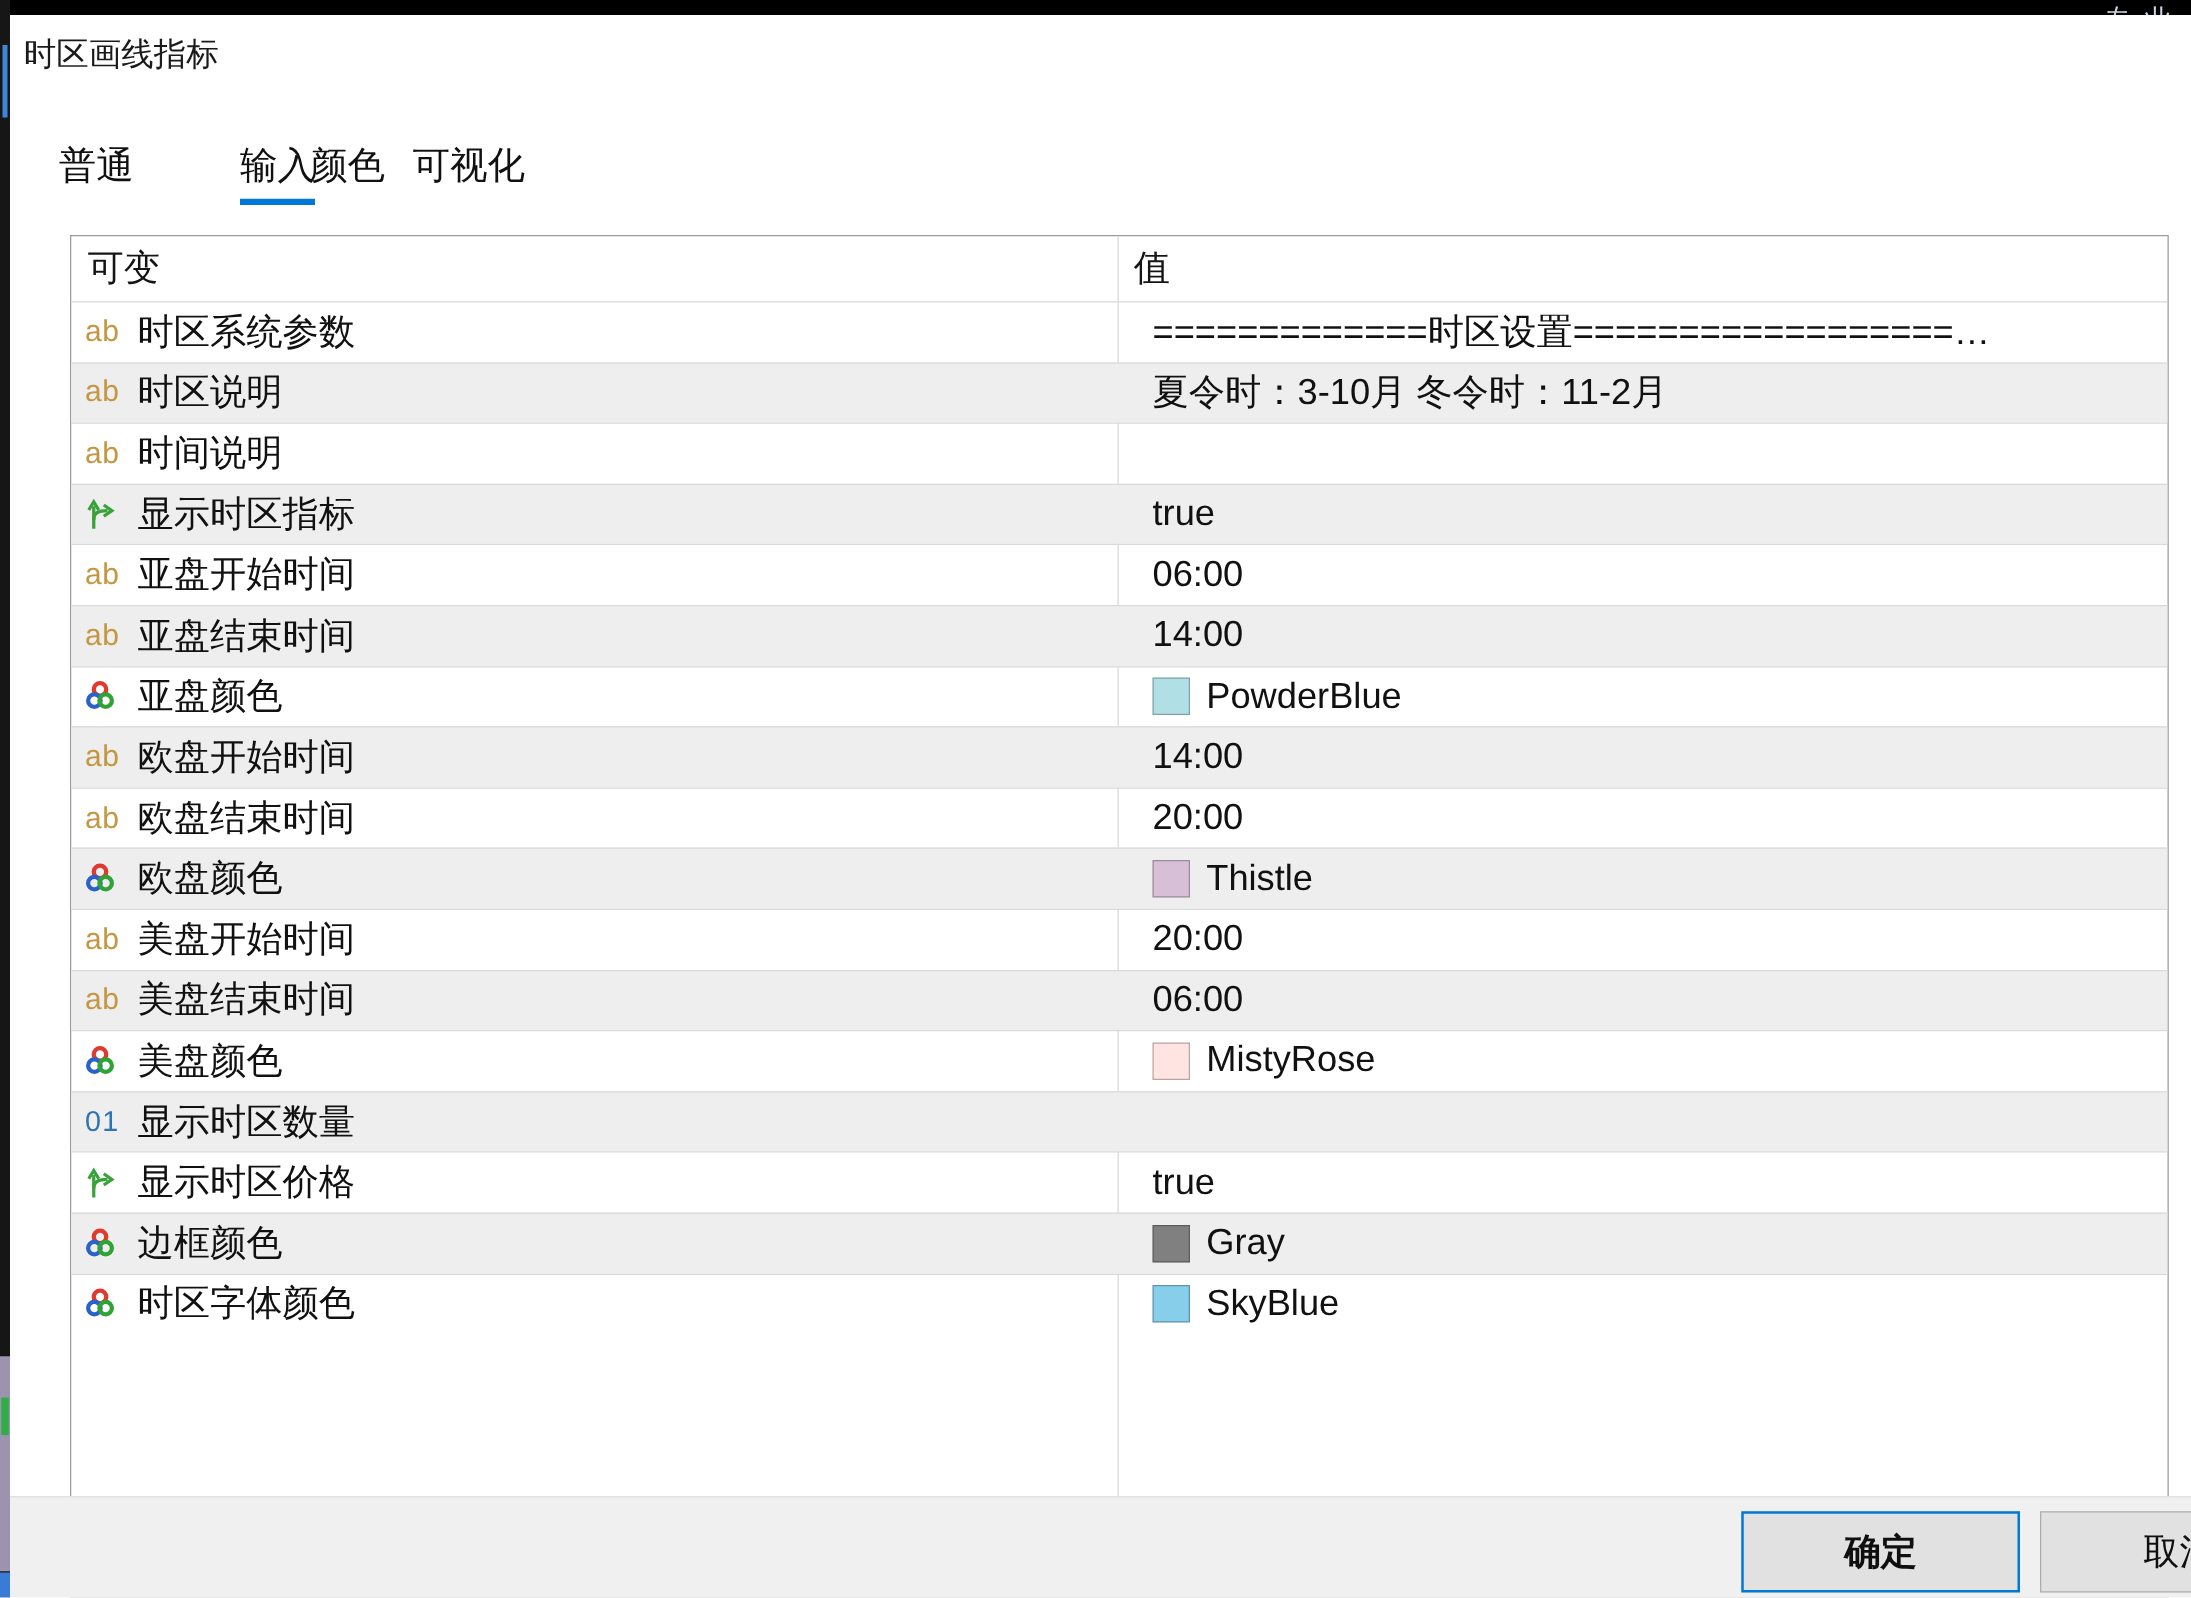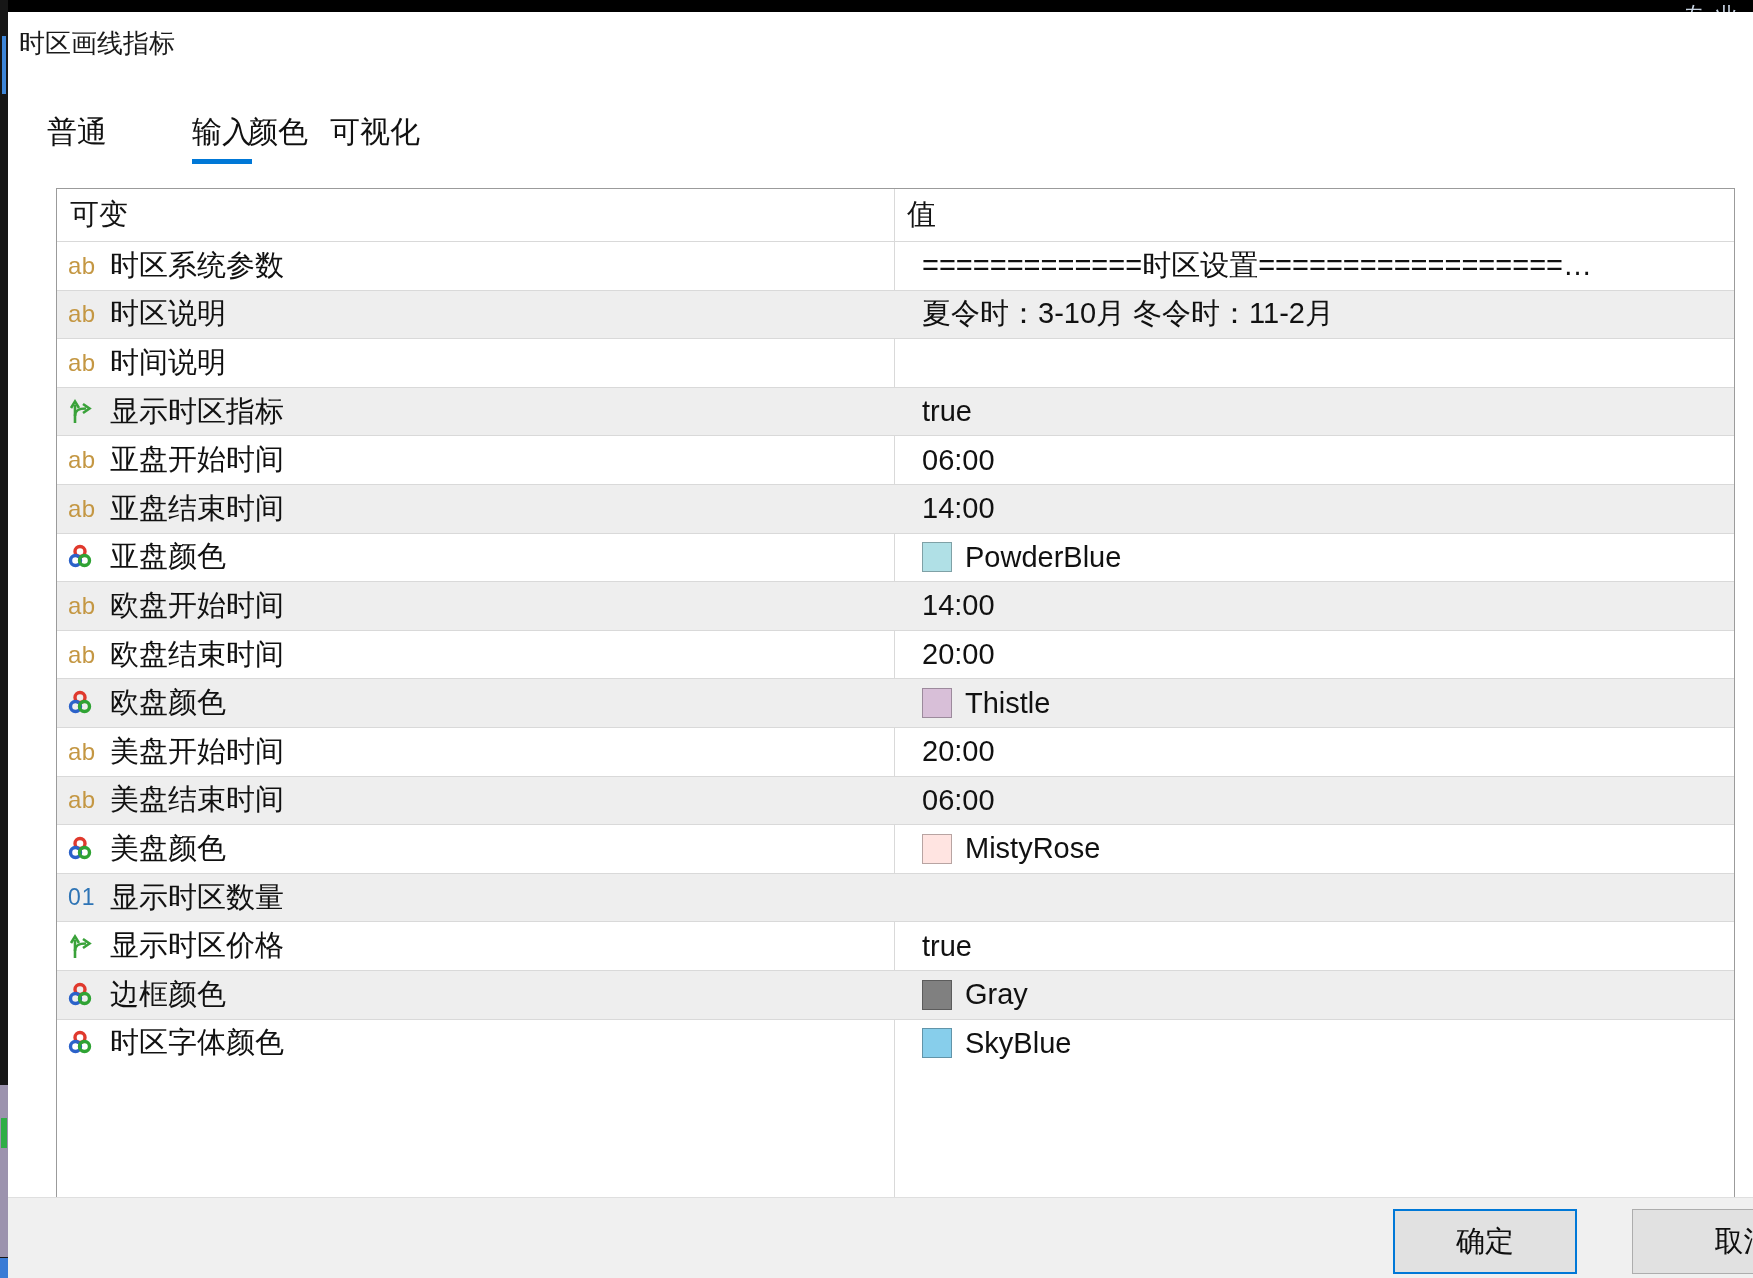--- a/index.html
+++ b/index.html
@@ -47,21 +47,21 @@
   .ic-ab{color:#c49743;font-size:24px;letter-spacing:0.5px;}
   .ic-01{color:#2e74b5;font-size:23px;letter-spacing:1px;}
   .plabel{color:#111;}
   .pvalue{color:#111;}
   .swatch{display:inline-block;width:30px;height:30px;border:1px solid rgba(0,0,0,.28);box-sizing:border-box;margin-right:13px;vertical-align:middle;flex:none;}
 
   
   .footer{position:absolute;left:8px;top:1197px;width:1745px;height:81px;background:#f0f0f0;border-top:1px solid #dfdfdf;box-sizing:border-box;z-index:3;}
   .btn{position:absolute;top:1209px;height:65px;background:#e1e1e1;font-size:29px;color:#0f0f0f;
     display:flex;align-items:center;justify-content:center;box-sizing:border-box;z-index:4;}
-  .btn-ok{left:1393px;width:184px;border:2px solid #0078d7;}
+  .btn-ok{left:1393px;width:223px;border:2px solid #0078d7;font-weight:bold;}
   .btn-cancel{left:1632px;width:223px;border:1px solid #adadad;}
 </style>
 </head>
 <body>
 
 <div class="top-bar">
   <span class="frag">专业</span>
 </div>
 <div class="left-strip">
   <div class="ls-blue"></div>

